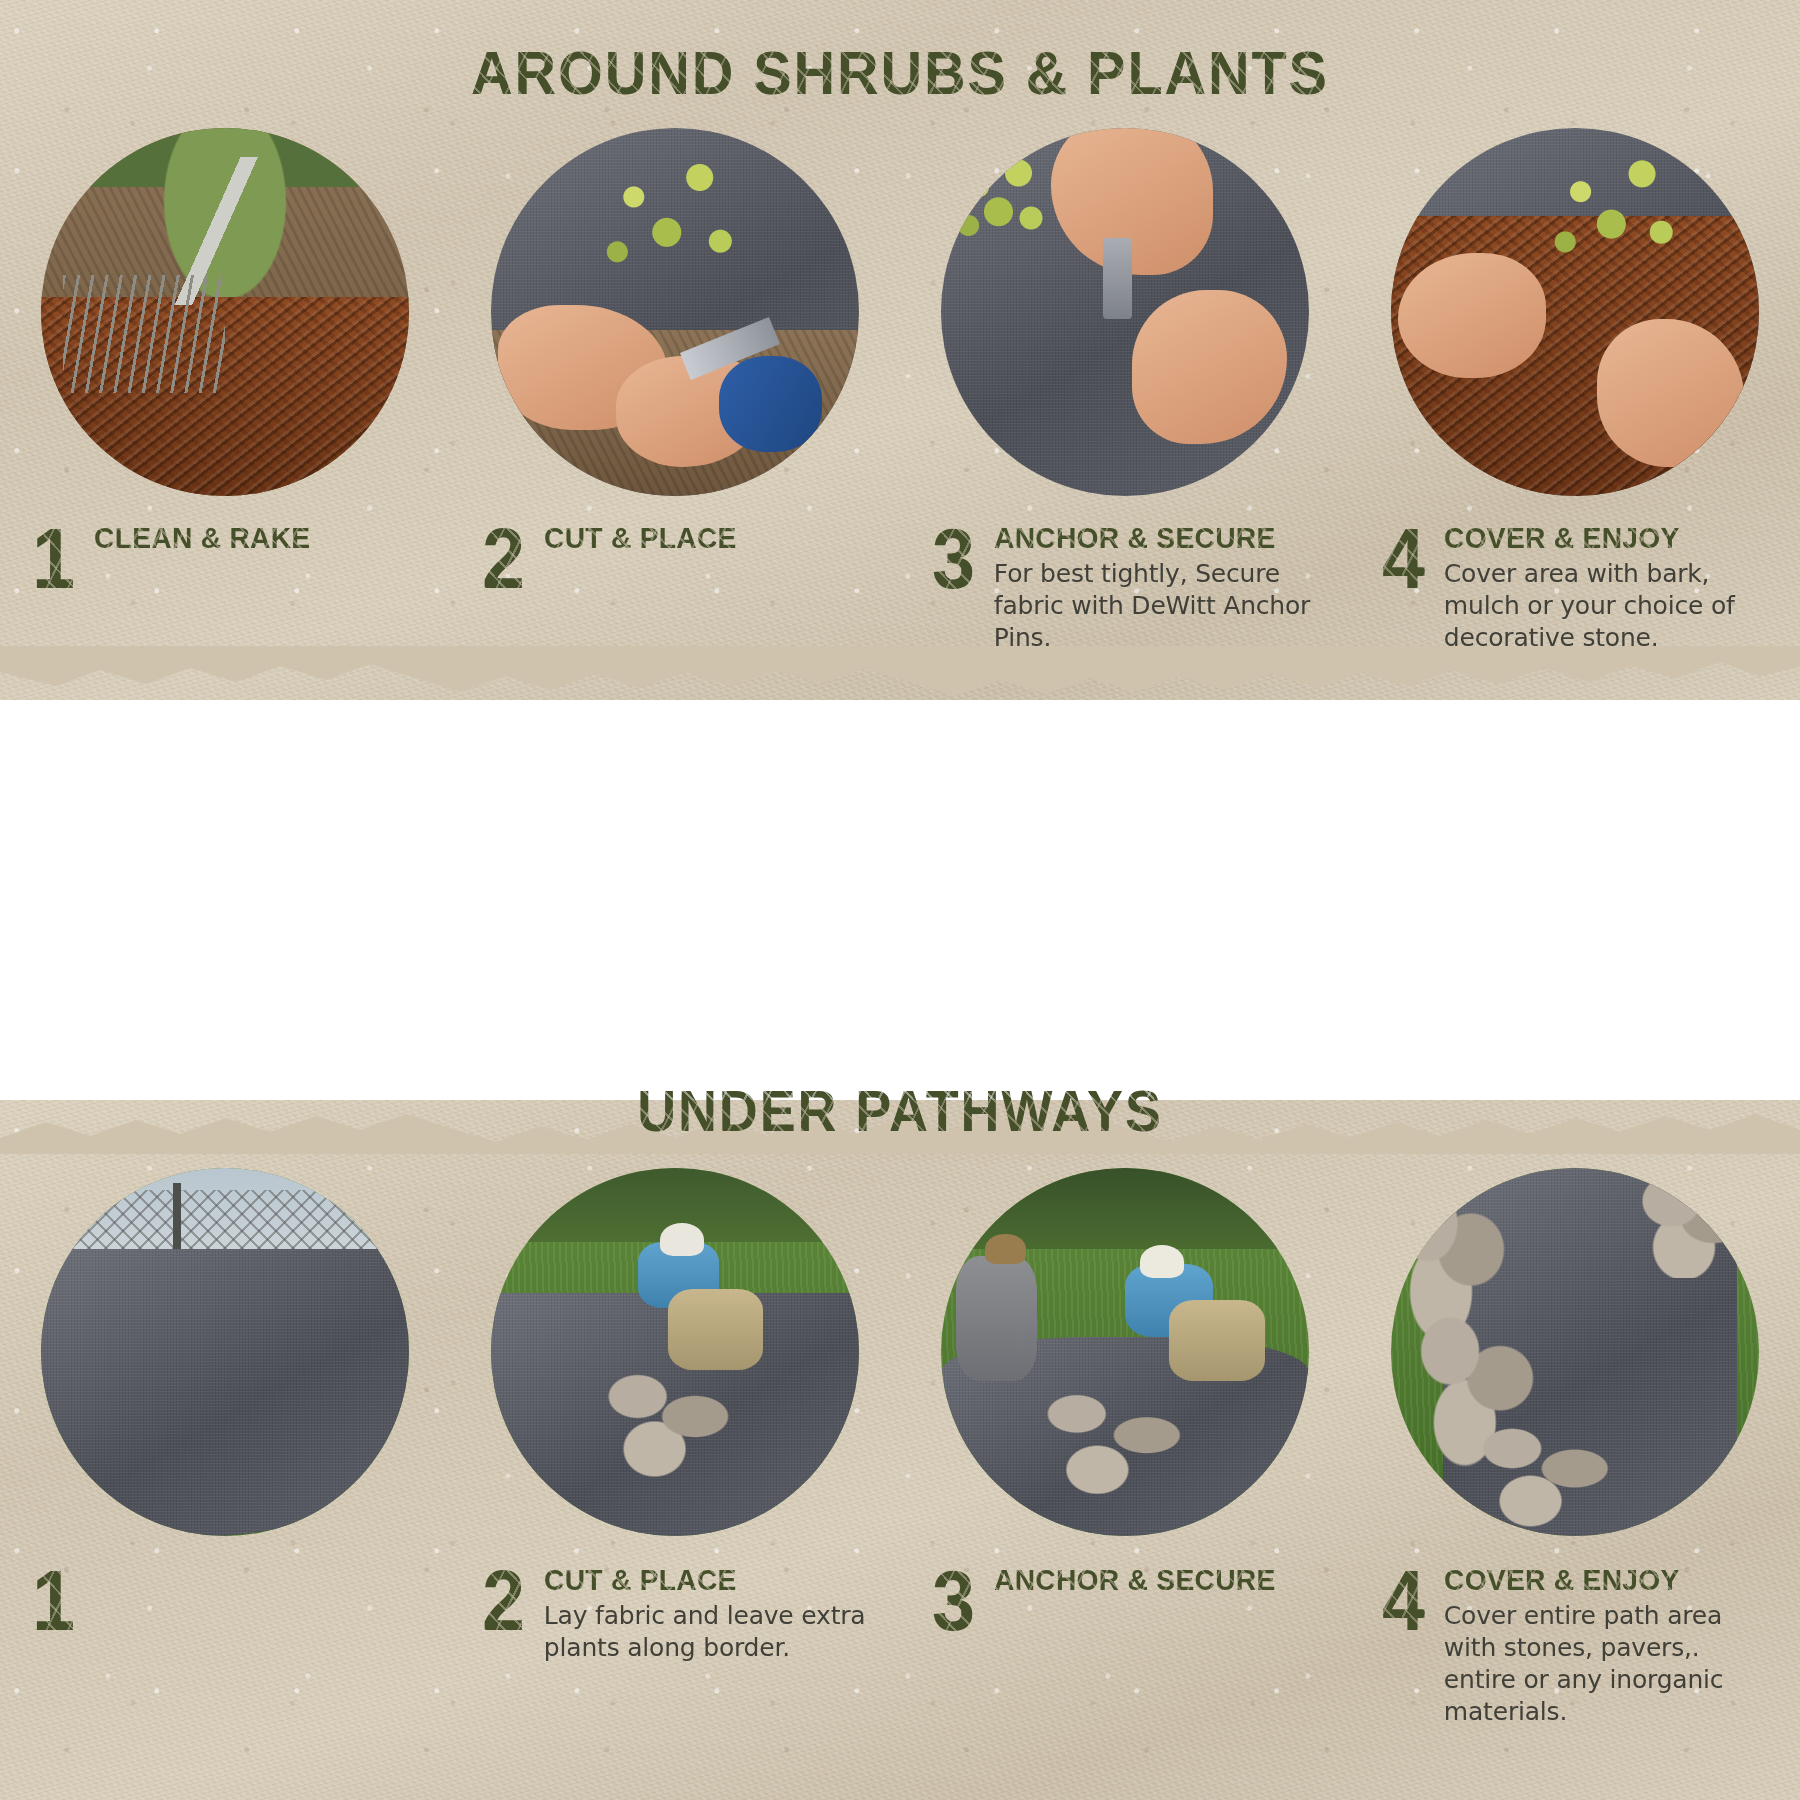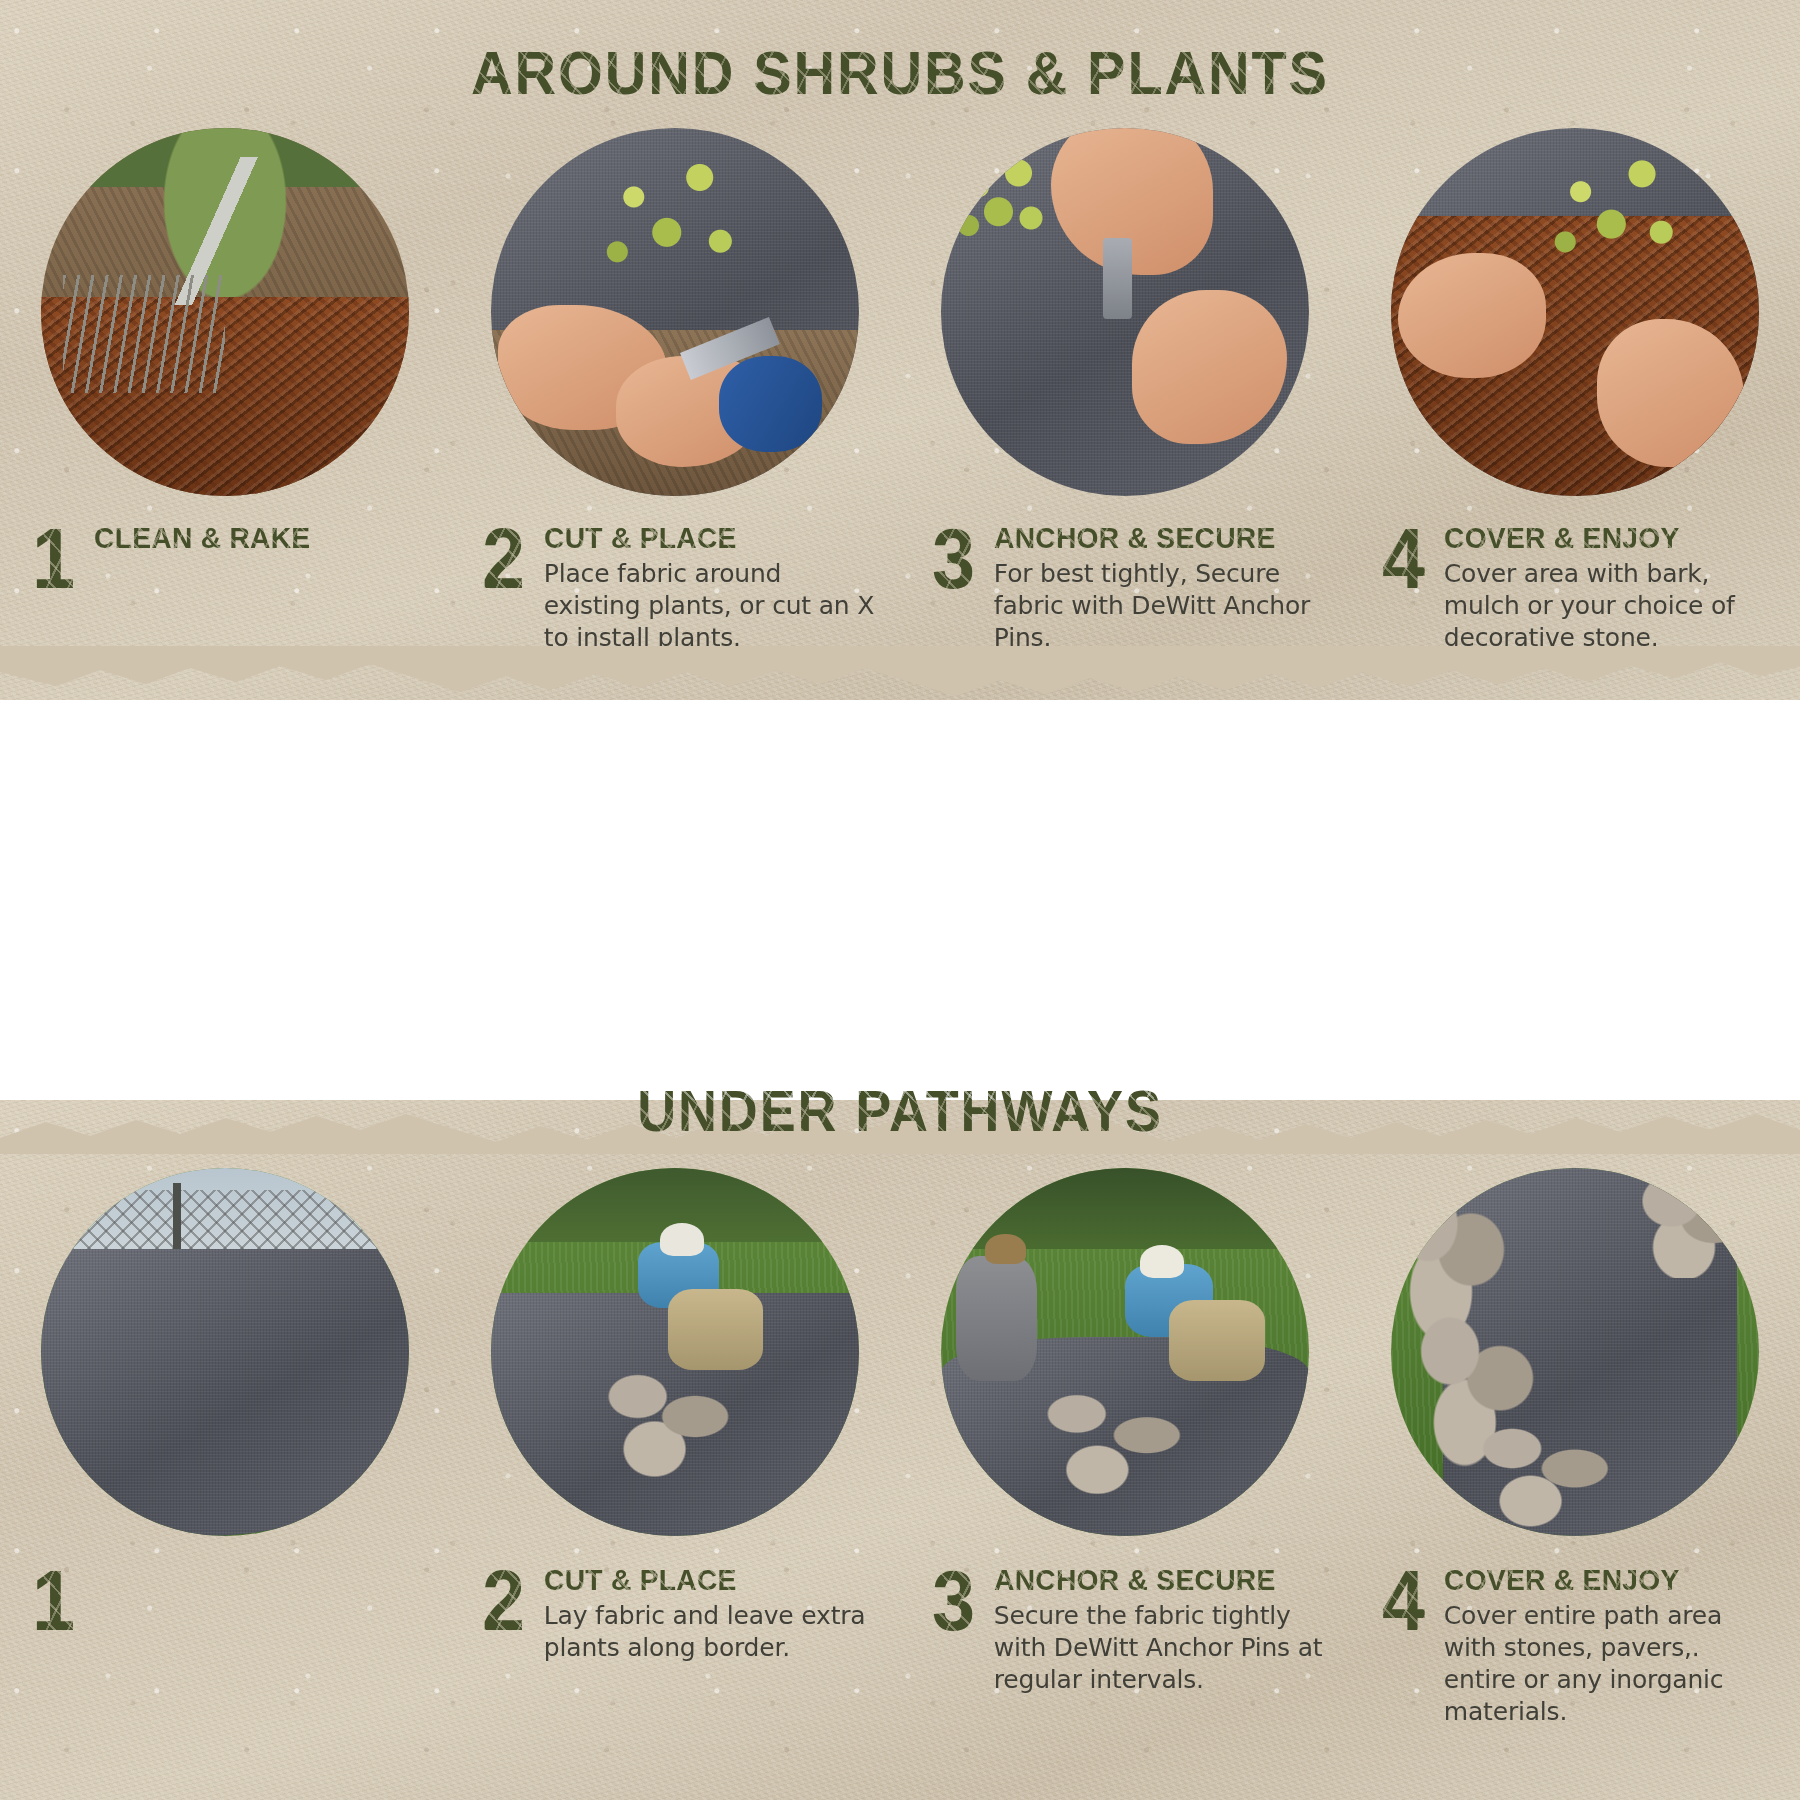--- a/index.html
+++ b/index.html
@@ -237,21 +237,20 @@
         <div class="layer skin" style="left:34%;top:62%;width:40%;height:30%;border-radius:50% 40% 60% 50%"></div>
         <div class="layer" style="left:62%;top:62%;width:28%;height:26%;
              background:linear-gradient(120deg,#2f5fa8,#1e4680);border-radius:45%"></div>
         <div class="layer" style="left:52%;top:56%;width:26%;height:8%;
              background:linear-gradient(90deg,#c9ccd2,#8e939b);transform:rotate(-22deg)"></div>
       </div>
       <div class="caption">
         <div class="num grain">2</div>
         <div class="cap-body">
           <div class="step-title grain">CUT &amp; PLACE</div>
-          <div class="step-desc">Place fabric around existing plants, or cut an X to install plants.</div>
         </div>
       </div>
     </div>
 
     <div class="step">
       <div class="photo">
         <div class="layer fabric"></div>
         <div class="layer plant" style="left:0%;top:4%;width:34%;height:34%"></div>
         <div class="layer skin" style="left:30%;top:-4%;width:44%;height:44%;border-radius:48% 52% 40% 60%"></div>
         <div class="layer skin" style="left:52%;top:44%;width:42%;height:42%;border-radius:52% 48% 60% 40%"></div>
@@ -354,21 +353,20 @@
         <div class="layer shirt" style="left:50%;top:26%;width:24%;height:20%;border-radius:30%"></div>
         <div class="layer pants" style="left:62%;top:36%;width:26%;height:22%;border-radius:26%"></div>
         <div class="layer" style="left:54%;top:21%;width:12%;height:9%;background:#eceadf;border-radius:50% 50% 30% 30%"></div>
         <div class="layer" style="left:12%;top:18%;width:11%;height:8%;background:#9a7d4e;border-radius:50% 50% 30% 30%"></div>
         <div class="layer stone" style="left:20%;top:56%;width:56%;height:36%"></div>
       </div>
       <div class="caption">
         <div class="num grain">3</div>
         <div class="cap-body">
           <div class="step-title grain">ANCHOR &amp; SECURE</div>
-          <div class="step-desc">Secure the fabric tightly with DeWitt Anchor Pins at regular intervals.</div>
         </div>
       </div>
     </div>
 
     <div class="step">
       <div class="photo">
         <div class="layer grass"></div>
         <div class="layer fabric" style="left:14%;width:80%"></div>
         <div class="layer stone" style="left:0%;top:2%;width:34%;height:44%"></div>
         <div class="layer stone" style="left:4%;top:36%;width:40%;height:46%"></div>

